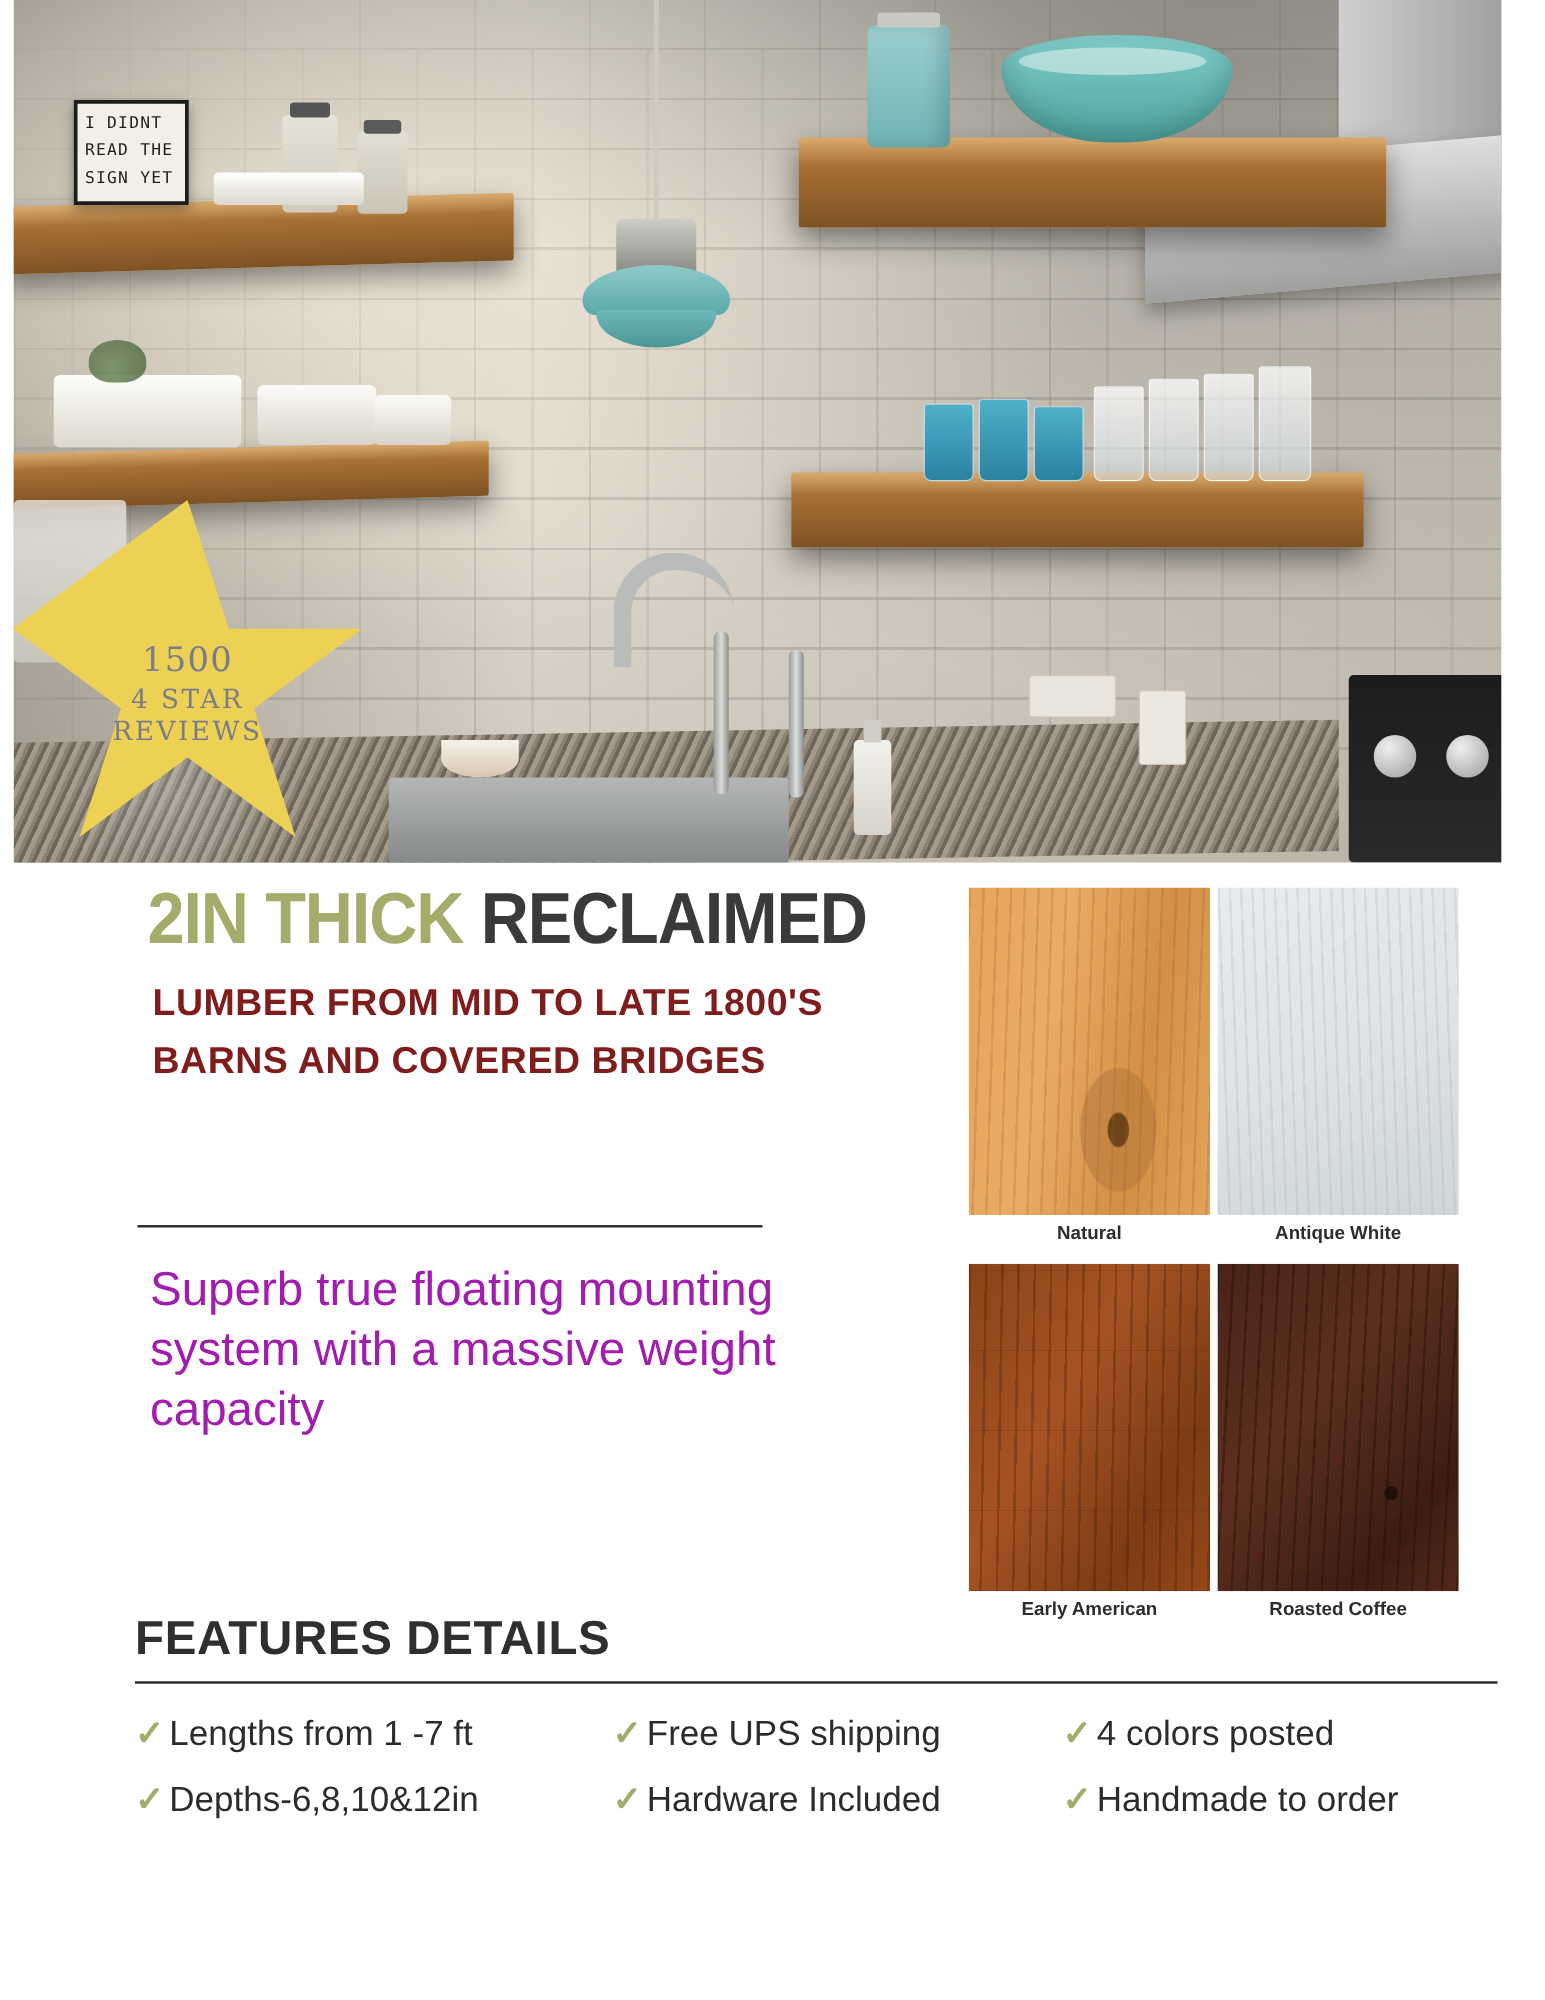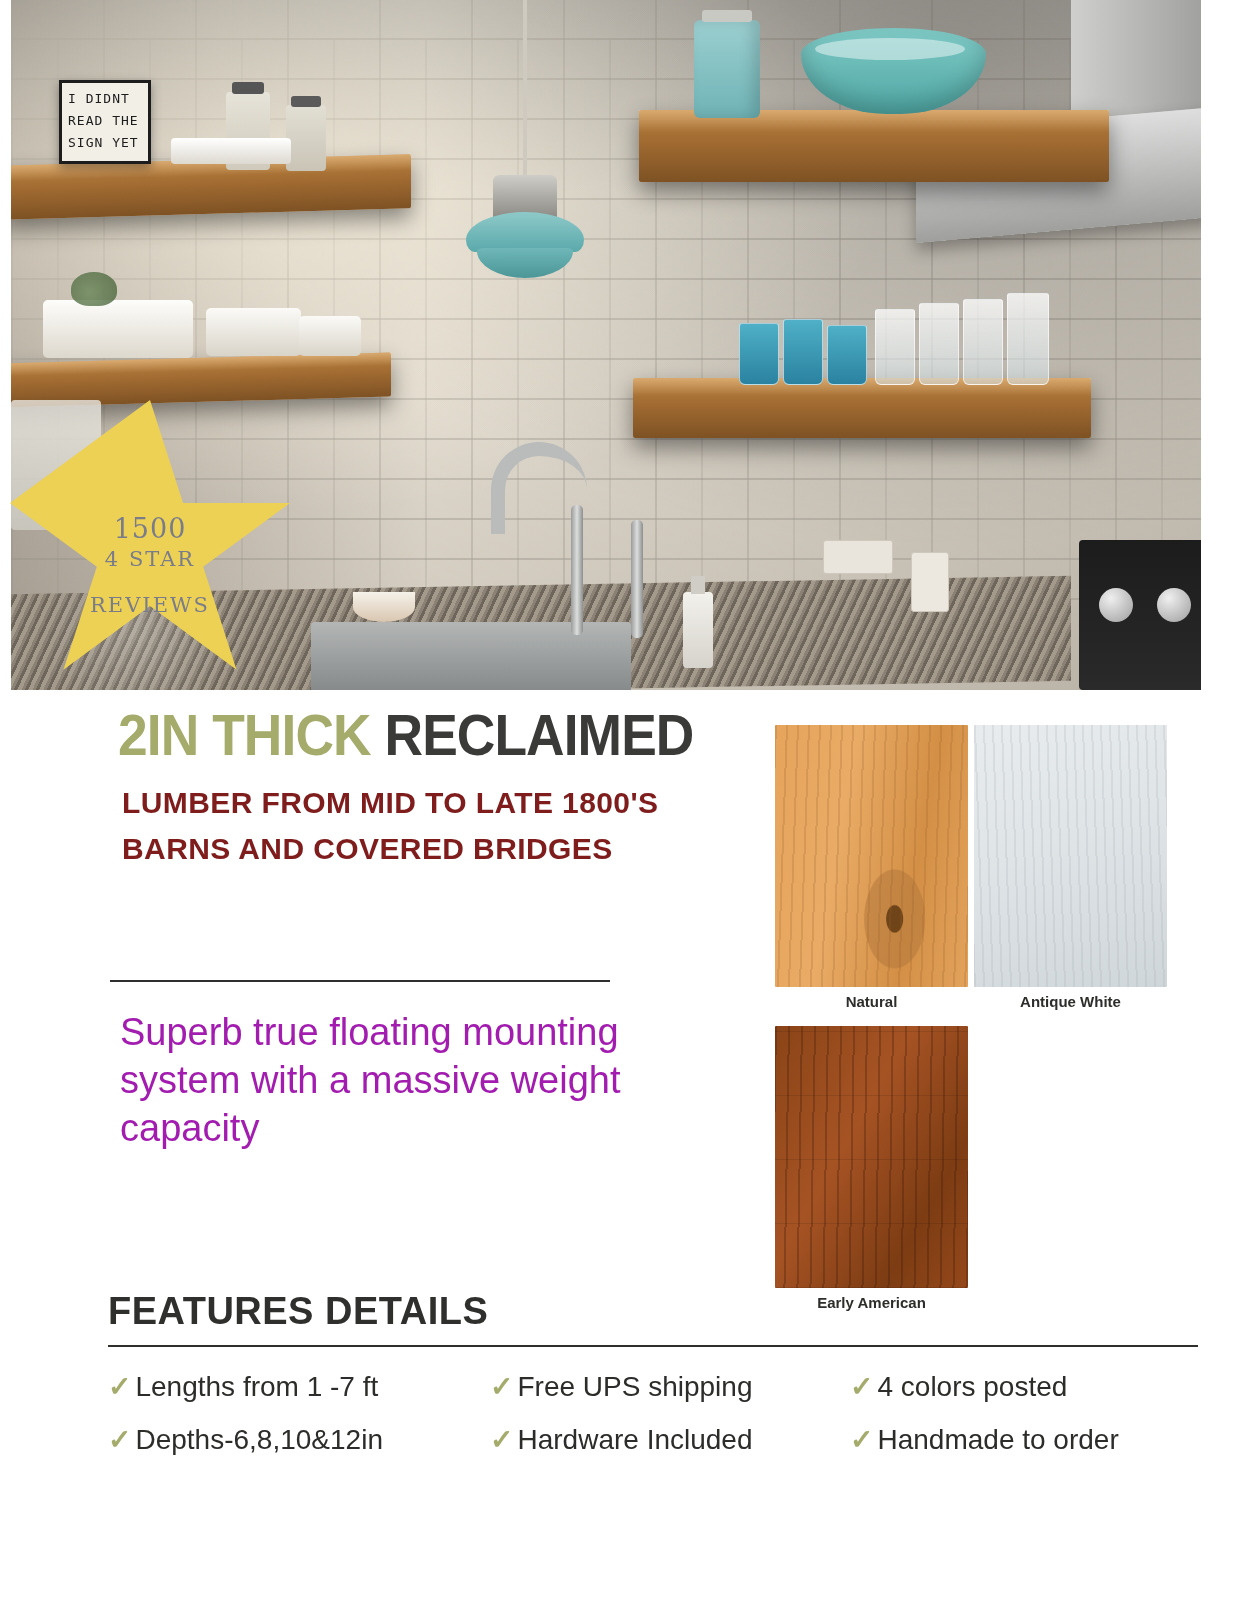--- a/index.html
+++ b/index.html
@@ -164,21 +164,21 @@
   .star-text {
     position: absolute;
     left: 0; right: 0; top: 112px;
     text-align: center;
     color: #7a7c8a;
     font-family: "DejaVu Serif", serif;
     line-height: 1.25;
   }
   .star-text .l1 { font-size: 27px; letter-spacing: 1px; }
   .star-text .l2 { font-size: 21px; letter-spacing: 2px; }
-  .star-text .l3 { font-size: 21px; letter-spacing: 2px; margin-top: 20px; }
+  .star-text .l3 { font-size: 21px; letter-spacing: 2px; }
 
   
   .content { position: absolute; left: 0; top: 690px; width: 1236px; height: 910px; }
 
   .headline {
     position: absolute; left: 118px; top: 15px; width: 630px;
     font-family: "Liberation Sans", sans-serif;
     font-weight: bold;
     font-size: 58px;
     line-height: 60px;
@@ -223,21 +223,21 @@
   .feature-grid {
     position: absolute; left: 108px; top: 680px; width: 1100px;
   }
   .frow { display: flex; align-items: baseline; margin-bottom: 20px; }
   .fitem { display: flex; align-items: baseline; font-size: 28px; color: #2c2c2a; white-space: nowrap; }
   .fitem .chk { color: #a5ab6b; font-size: 28px; margin-right: 4px; font-weight: bold; }
   .frow .fitem:nth-child(1) { width: 382px; }
   .frow .fitem:nth-child(2) { width: 360px; }
 
   
-  .swatches { position: absolute; left: 775px; top: 35px; width: 392px; }
+  .swatches { position: absolute; left: 775px; top: 20px; width: 392px; }
   .sw-grid { display: grid; grid-template-columns: 193px 193px; gap: 6px 6px; }
   .sw { width: 193px; }
   .sw-img { width: 193px; height: 262px; border-radius: 1px; }
   .sw-cap {
     text-align: center; font-size: 15px; font-weight: bold; color: #2d2d2b;
     padding: 6px 0 10px;
   }
   .sw-natural {
     background:
       repeating-linear-gradient(92deg, rgba(150,95,40,0.22) 0 2px, rgba(0,0,0,0) 2px 11px),
@@ -389,17 +389,21 @@
           <div class="sw-cap">Natural</div>
         </div>
         <div class="sw">
           <div class="sw-img sw-white"></div>
           <div class="sw-cap">Antique White</div>
         </div>
         <div class="sw">
           <div class="sw-img sw-early"></div>
           <div class="sw-cap">Early American</div>
         </div>
+        <div class="sw">
+          <div class="sw-img sw-coffee"></div>
+          <div class="sw-cap">Roasted Coffee</div>
+        </div>
       </div>
     </div>
 
   </div>
 </div>
 
 </body></html>

